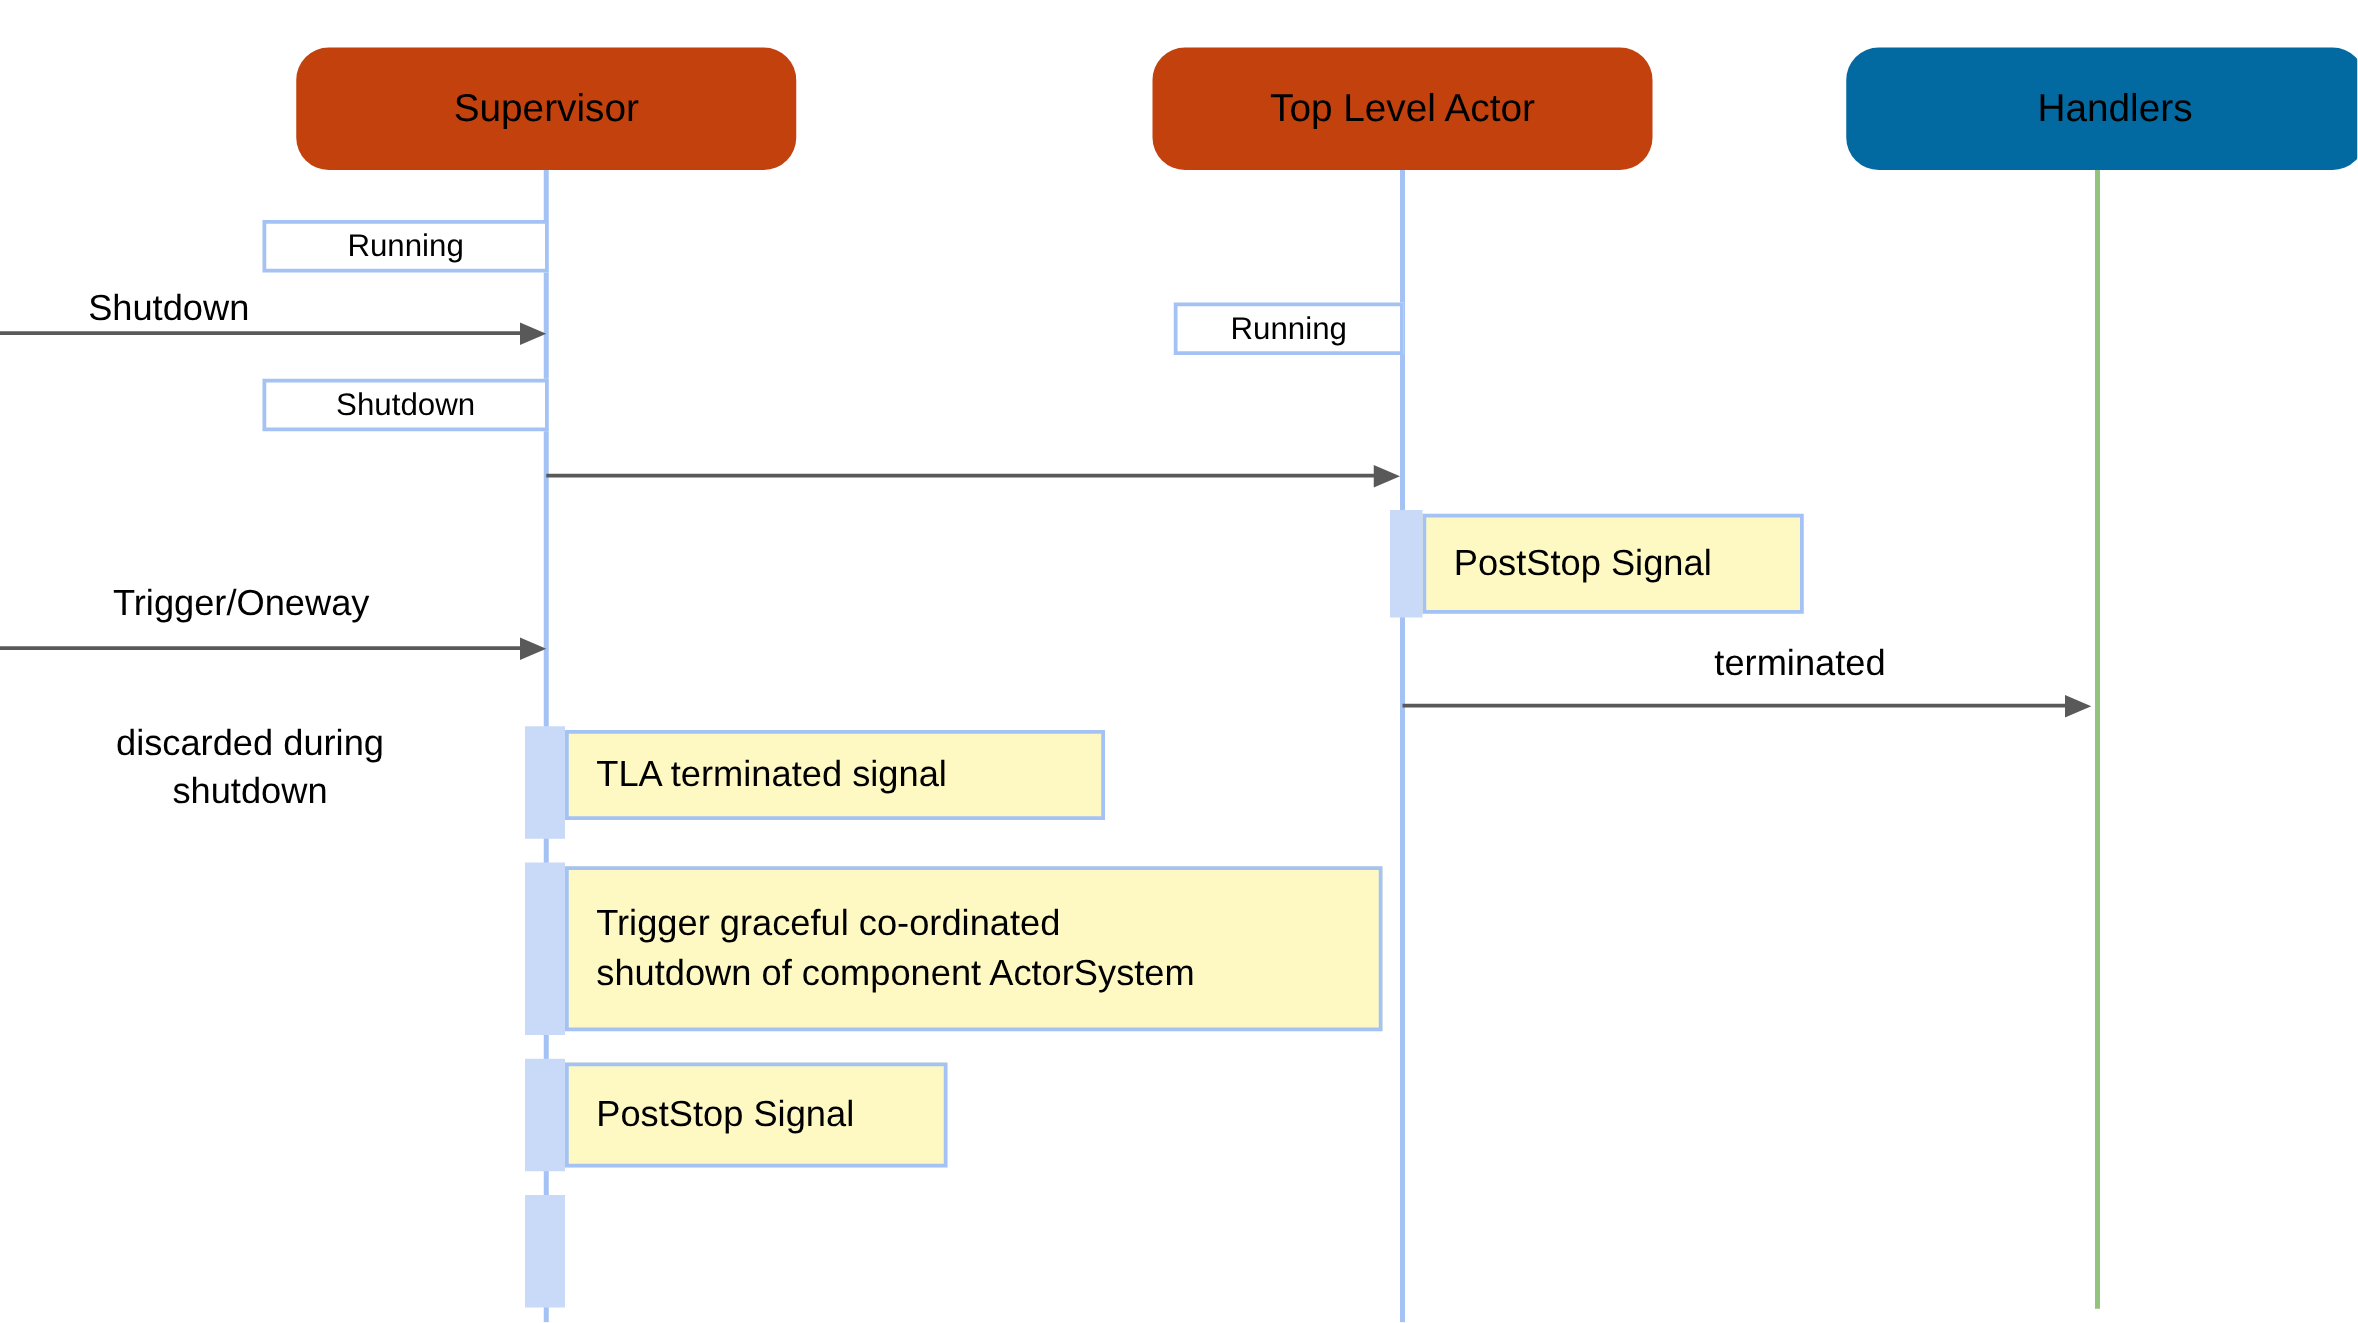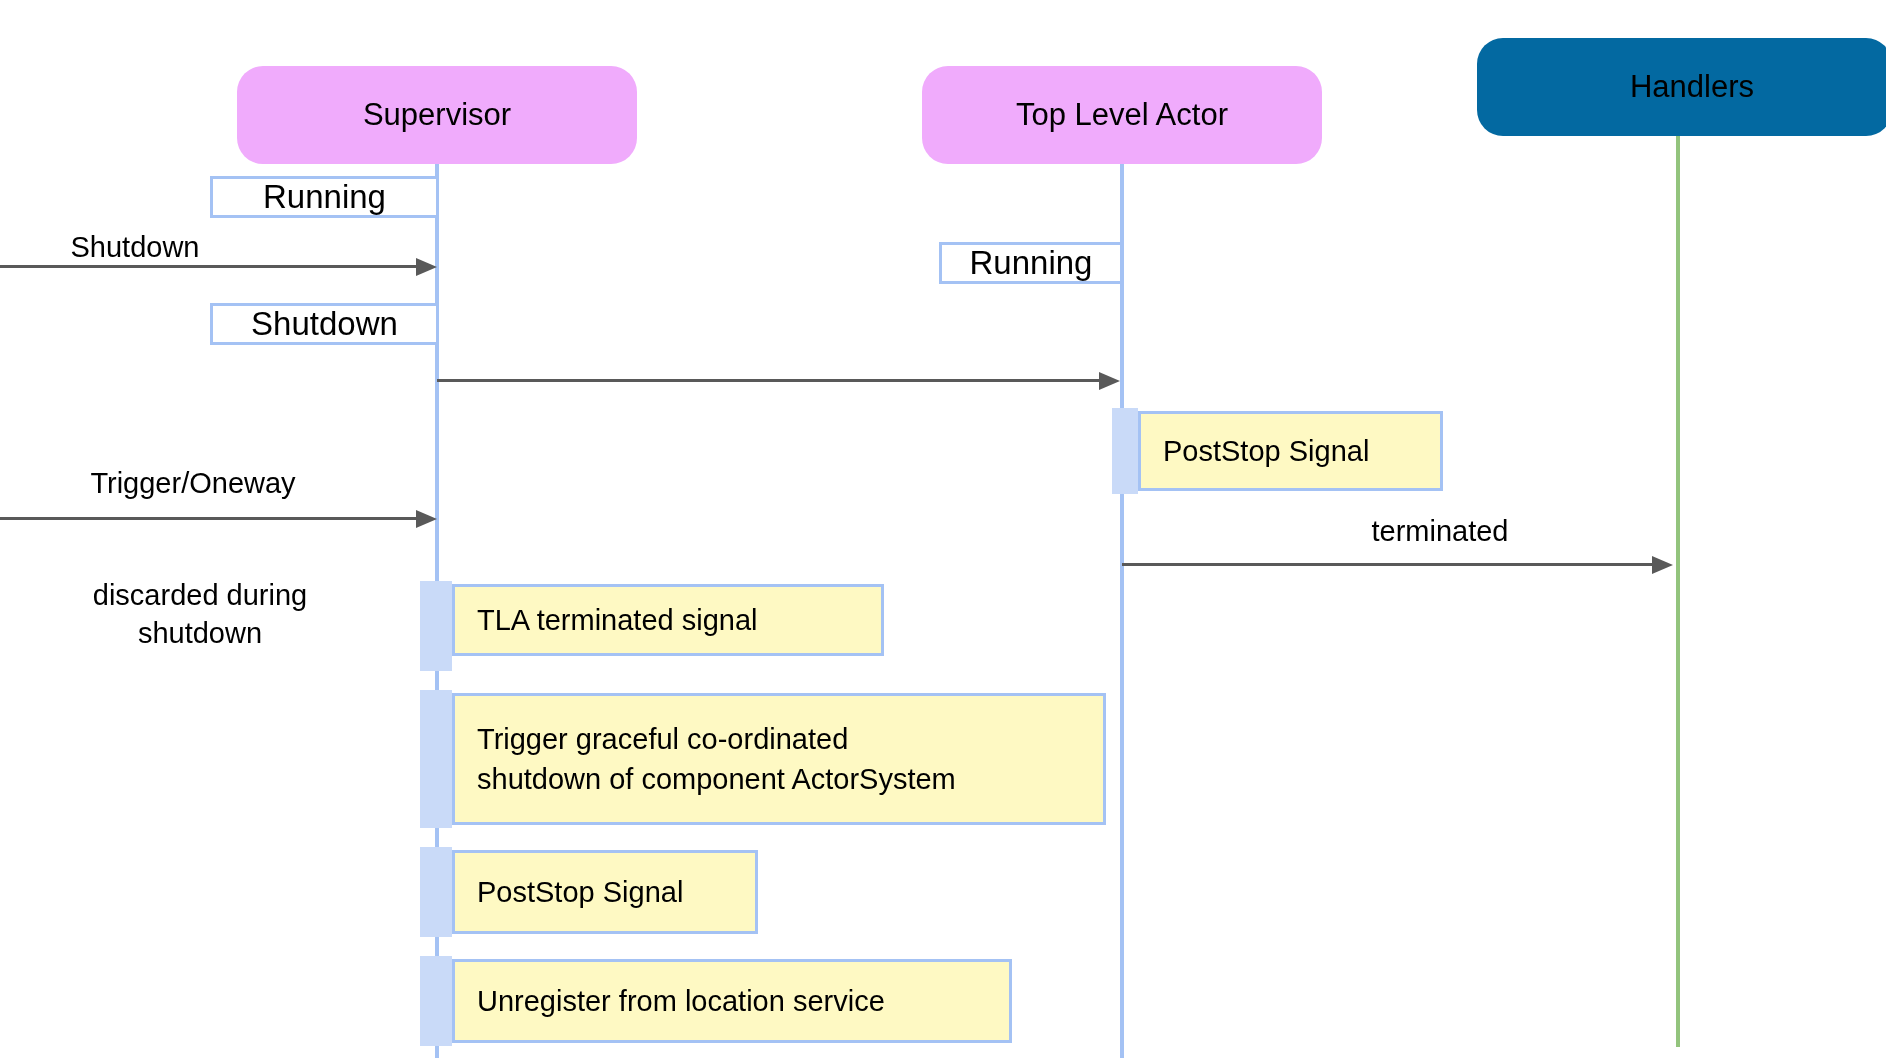--- a/index.html
+++ b/index.html
@@ -18,42 +18,42 @@
     position: absolute;
     top: 38px;
     width: 400px;
     height: 98px;
     border-radius: 26px;
     display: flex;
     align-items: center;
     justify-content: center;
     font-size: 31px;
   }
-  .actor-blue  { background: #f0abfc; margin-top: 28px; }
+  .actor-blue  { background: #c2410c; }
   .actor-green { background: #0369a1; padding-left: 15px; }
 
   
   .lifeline {
     position: absolute;
     width: 4px;
     top: 136px;
   }
   .lifeline-blue  { background: #a4c2f4; }
   .lifeline-green { background: #93c47d; }
 
   
   .state-box {
     position: absolute;
     background: #ffffff;
     border: 3px solid #a4c2f4;
     box-sizing: border-box;
     display: flex;
     align-items: center;
     justify-content: center;
-    font-size: 33px;
+    font-size: 25px;
   }
 
   
   .activation-bar {
     position: absolute;
     background: #c9daf8;
   }
 
   
   .task-box {
@@ -152,17 +152,14 @@
     <span>Trigger graceful co-ordinated
 shutdown of component ActorSystem</span>
   </div>
 
   <div class="activation-bar" style="left:420px; top:847px; width:32px; height:90px;"></div>
   <div class="task-box" style="left:452px; top:850px; width:306px; height:84px;">
     <span>PostStop Signal</span>
   </div>
 
   <div class="activation-bar" style="left:420px; top:956px; width:32px; height:90px;"></div>
-  <div class="task-box" style="left:452px; top:959px; width:560px; height:84px;">
-    <span>Unregister from location service</span>
-  </div>
 
 </div>
 
 </body></html>

